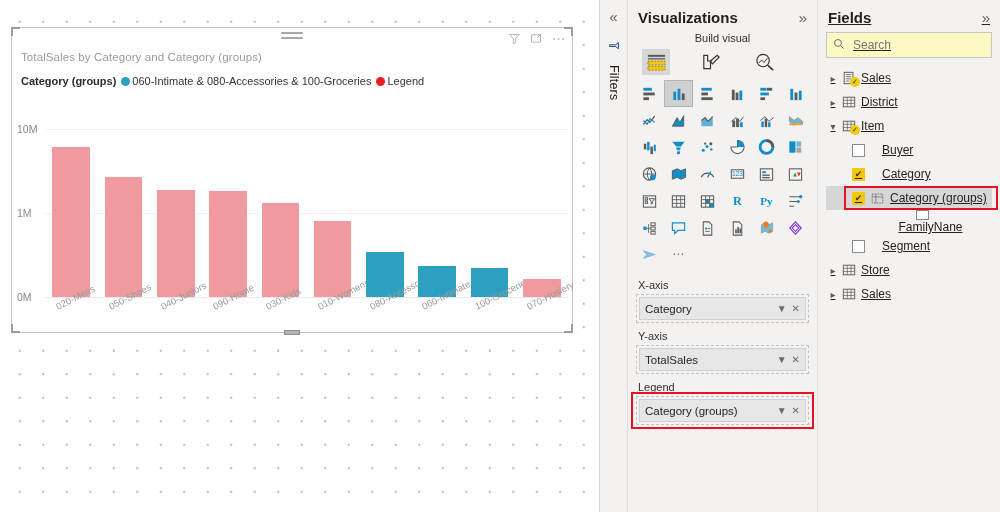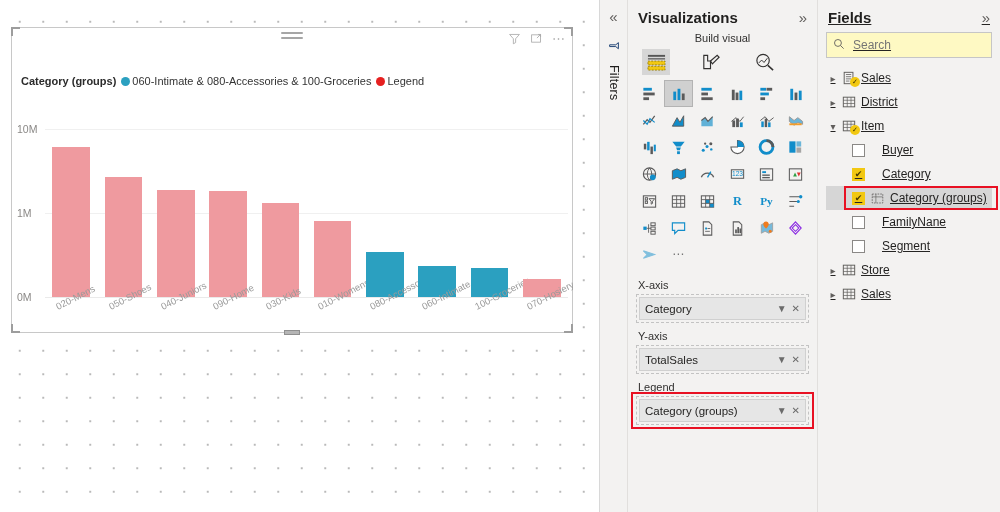--- a/index.html
+++ b/index.html
@@ -178,20 +178,21 @@
           <span>
             <svg width="13" height="13" viewBox="0 0 16 16">
               <rect x="2" y="3.5" width="11" height="9" fill="none" stroke="#a6a6a6" stroke-width="1"></rect>
               <path d="M8.5 7.5L13 3M10 3h3v3" fill="none" stroke="#a6a6a6" stroke-width="1"></path>
             </svg>
           </span>
           <span class="dots-icon">⋯</span>
         </div>
       </div>
 
+      <div class="vis-title">TotalSales by Category and Category (groups)</div>
 
       <div class="legend">
         <span class="legend-title">Category (groups)</span>
         <span class="legend-item">
           <span class="legend-dot" style="background:#2ba0c0"></span>
           <span>060-Intimate &amp; 080-Accessories &amp; 100-Groceries</span>
         </span>
         <span class="legend-item">
           <span class="legend-dot" style="background:#e62020"></span>
           <span>Legend</span>
@@ -642,21 +643,21 @@
           <span class="cbox on"></span>
           <span class="grp-icon">
             <svg width="13" height="13" viewBox="0 0 16 16">
               <rect x="1.5" y="2.5" width="13" height="11" fill="none" stroke="#605e5c" stroke-width="1" stroke-dasharray="2 1.3"></rect>
               <path d="M1.5 6h13M6 2.5v11" stroke="#605e5c" stroke-width="0.8"></path>
             </svg>
           </span>
           <span class="fname">Category (groups)</span>
           <div class="red-box2" style="inset: 0px -6px 0px 18px;"></div>
         </div>
-        <div class="field-row" style="position: relative;">
+        <div class="field-row" style="position: relative; flex-direction: column;">
           <span class="cbox"></span>
           <span class="fname">FamilyNane</span>
         </div>
         <div class="field-row" style="position: relative;">
           <span class="cbox"></span>
           <span class="fname">Segment</span>
         </div>
         <div class="trow">
           <span class="tchev">▸</span>
           <span class="tbl-icon">

